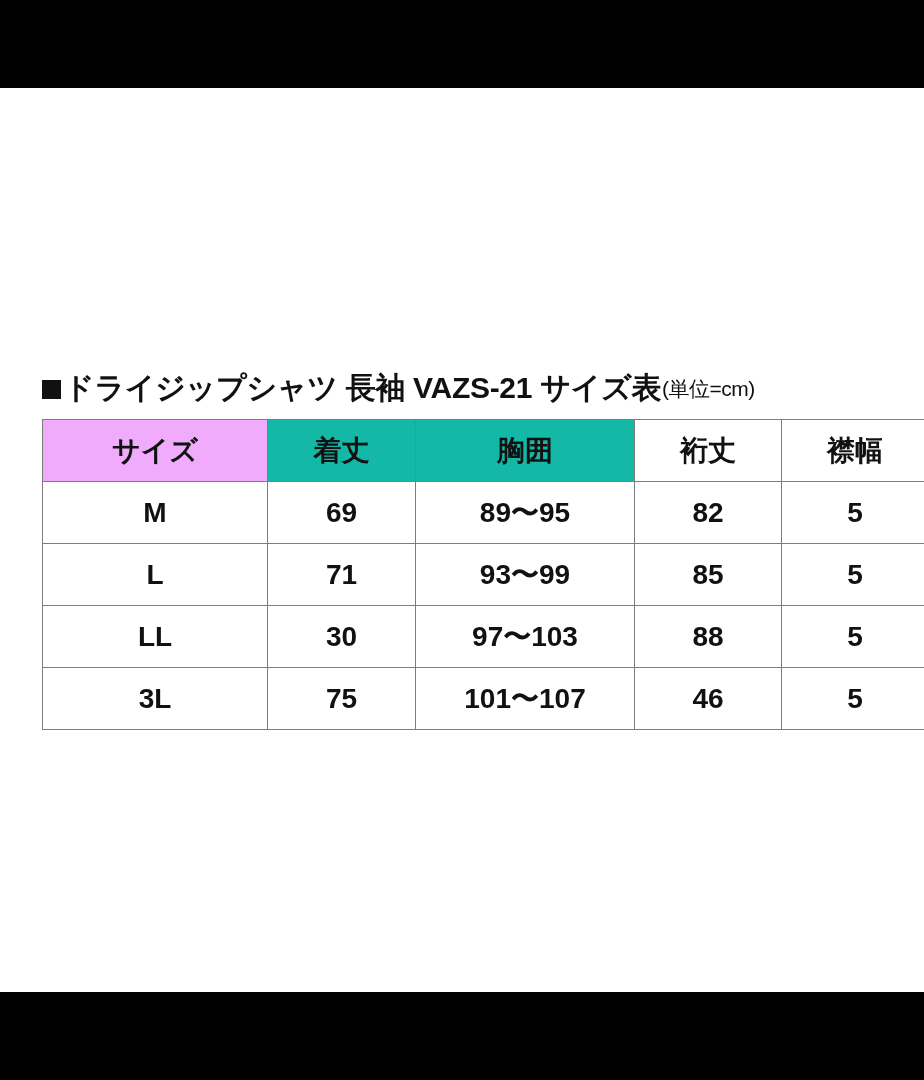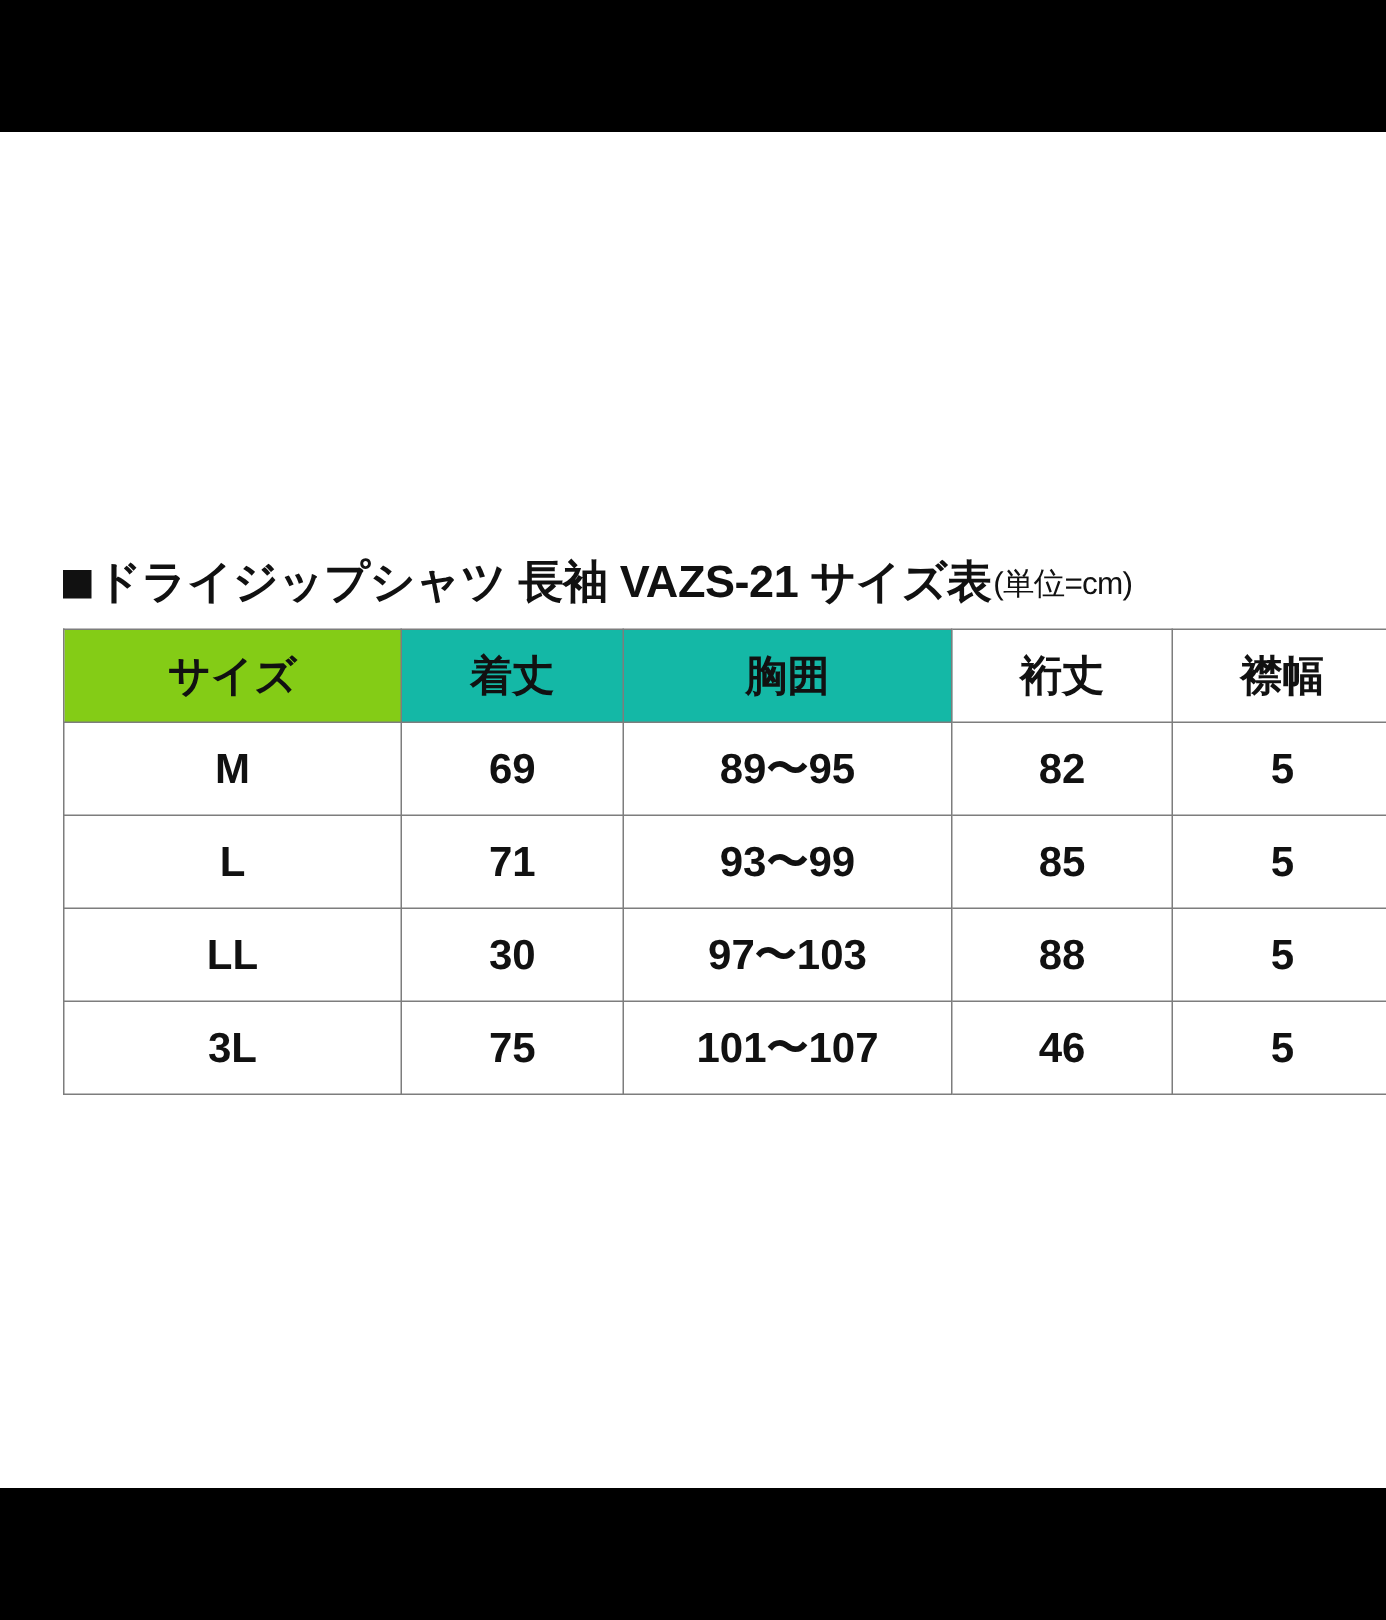--- a/index.html
+++ b/index.html
@@ -93,21 +93,21 @@
     padding: 0;
   }
   table.size-table th {
     font-size: 28px;
   }
   table.size-table td {
     font-size: 28px;
     background: #ffffff;
   }
   th.head-size {
-    background: #84cc16;
+    background: #f0abfc;
     font-size: 27px;
   }
   th.head-blue {
     background: #14b8a6;
   }
   th.head-white {
     background: #ffffff;
     margin-left: 46px;
   }
   td.size-cell {

